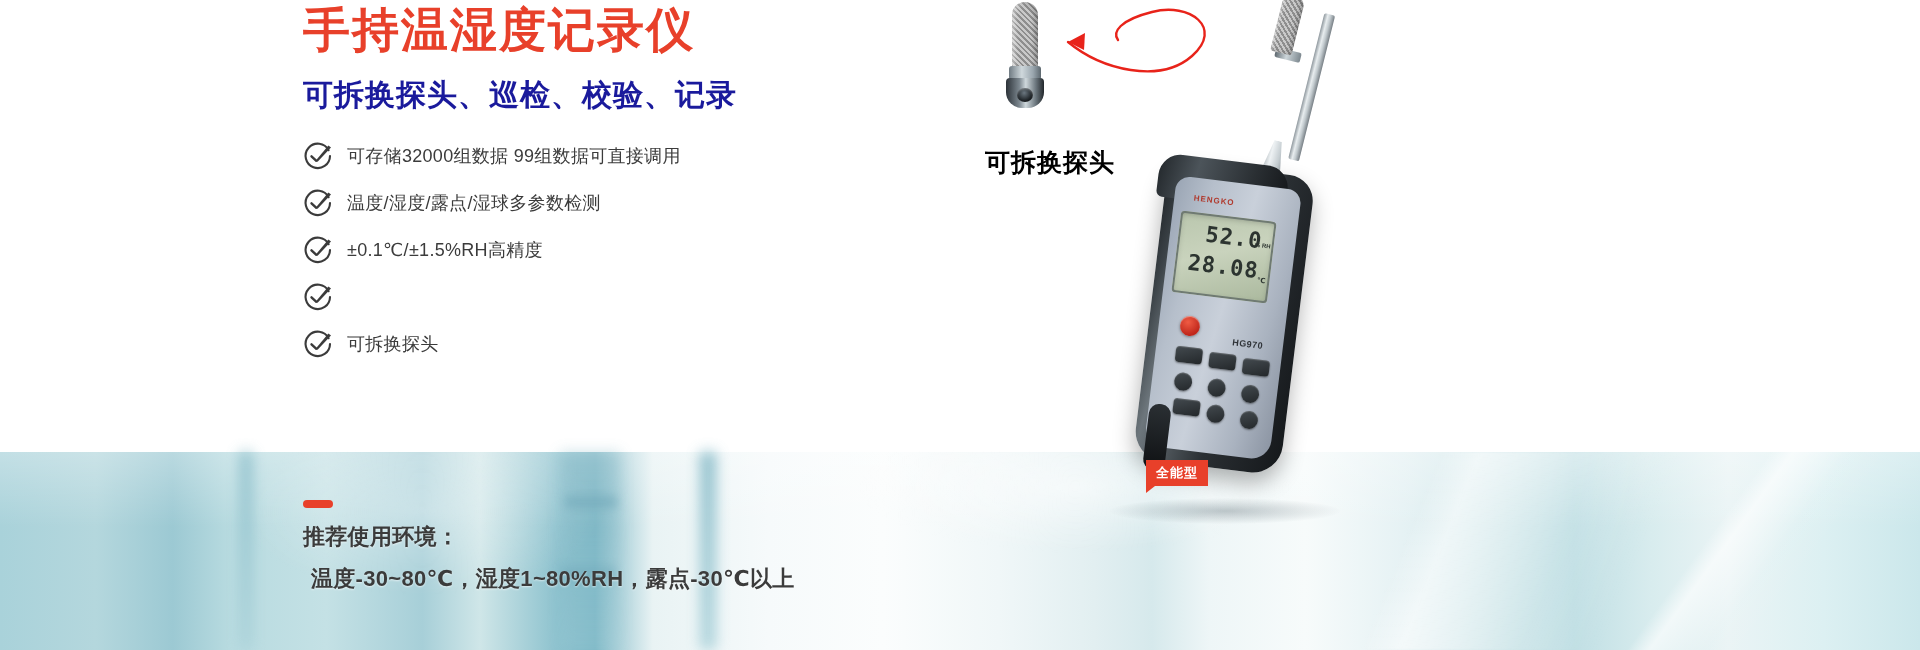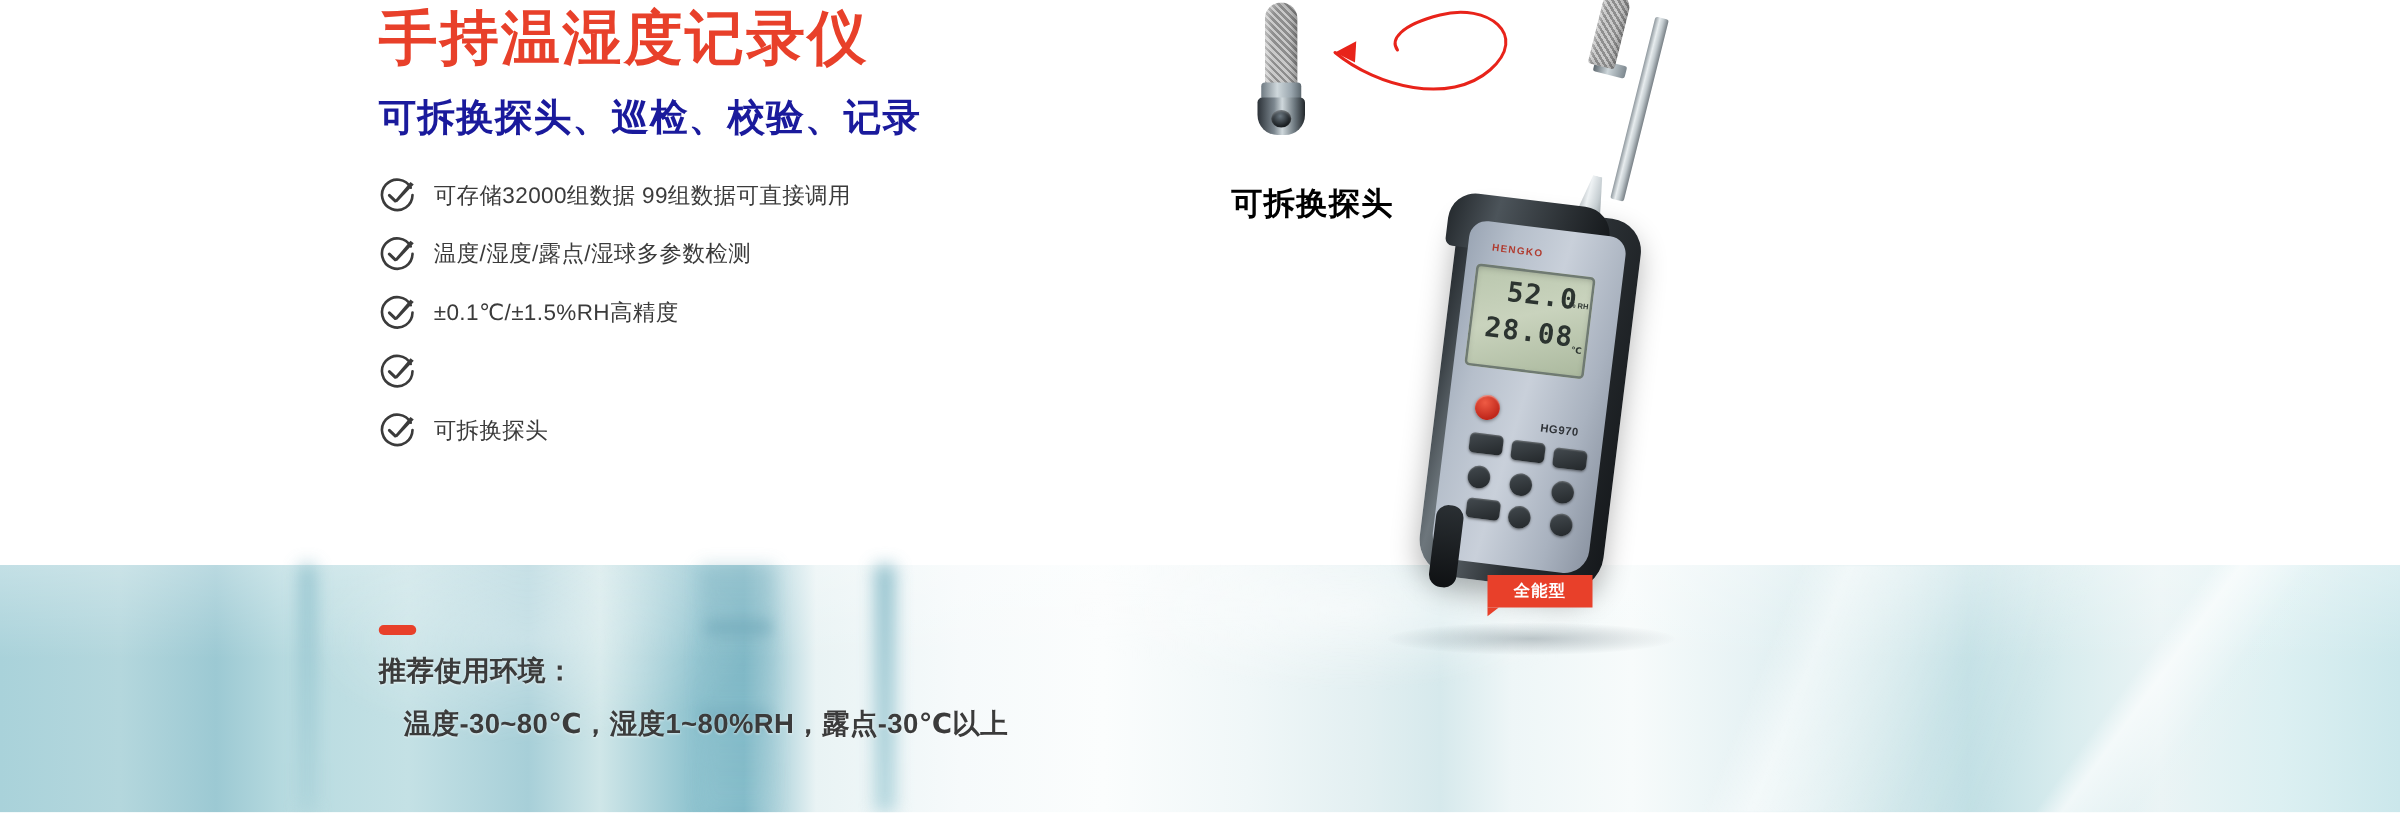--- a/index.html
+++ b/index.html
@@ -71,21 +71,20 @@
   .env-dash{width:30px;height:8px;border-radius:4px;background:#E8402A;margin-bottom:18px;}
   .env-title{
     font-size:22px;font-weight:bold;color:#3B3B3B;letter-spacing:.3px;
     line-height:1;margin-bottom:20px;white-space:nowrap;
     text-shadow:0 1px 2px rgba(255,255,255,.6);
   }
   .env-spec{
     font-size:22px;font-weight:bold;color:#3B3B3B;letter-spacing:.3px;
     line-height:1;white-space:nowrap;padding-left:8px;
     text-shadow:0 1px 2px rgba(255,255,255,.6);
-    margin-left:12px;
   }
 
   
   .probe-label{
     position:absolute;left:985px;top:146px;
     font-size:25px;font-weight:bold;color:#000000;letter-spacing:1px;white-space:nowrap;
   }
   .probe-wrap{position:absolute;left:1000px;top:2px;width:60px;height:110px;}
   .probe-mesh{
     position:absolute;left:12px;top:0;width:26px;height:68px;border-radius:13px 13px 3px 3px;
@@ -194,23 +193,23 @@
   }
   .krd{border-radius:50%;width:18px;height:18px;line-height:18px;}
   .k1{left:4px;top:0;}   .k2{left:38px;top:2px;}   .k3{left:72px;top:4px;}
   .k4{left:6px;top:26px;}.k5{left:40px;top:28px;}  .k6{left:74px;top:30px;}
   .k7{left:8px;top:52px;}.k8{left:42px;top:54px;}  .k9{left:76px;top:56px;}
   .grip{
     position:absolute;left:66px;top:404px;width:22px;height:66px;border-radius:10px;
     background:linear-gradient(180deg,#2a2f33,#0f1113);transform:rotate(7deg);
   }
   .badge{
-    position:absolute;left:1146px;top:460px;width:84px;height:26px;
+    position:absolute;left:1146px;top:460px;width:62px;height:26px;
     background:#E8402A;color:#fff;font-size:13px;font-weight:bold;
-    display:flex;align-items:center;justify-content:center;letter-spacing:1px;margin-left:44px;
+    display:flex;align-items:center;justify-content:center;letter-spacing:1px;
   }
   .badge:after{
     content:"";position:absolute;left:0;bottom:-7px;width:0;height:0;
     border-left:9px solid #E8402A;border-bottom:7px solid transparent;
   }
   .shadow{
     position:absolute;left:1110px;top:498px;width:230px;height:26px;border-radius:50%;
     background:radial-gradient(ellipse at center,rgba(60,80,90,.30),rgba(60,80,90,0) 72%);
   }
 </style>

